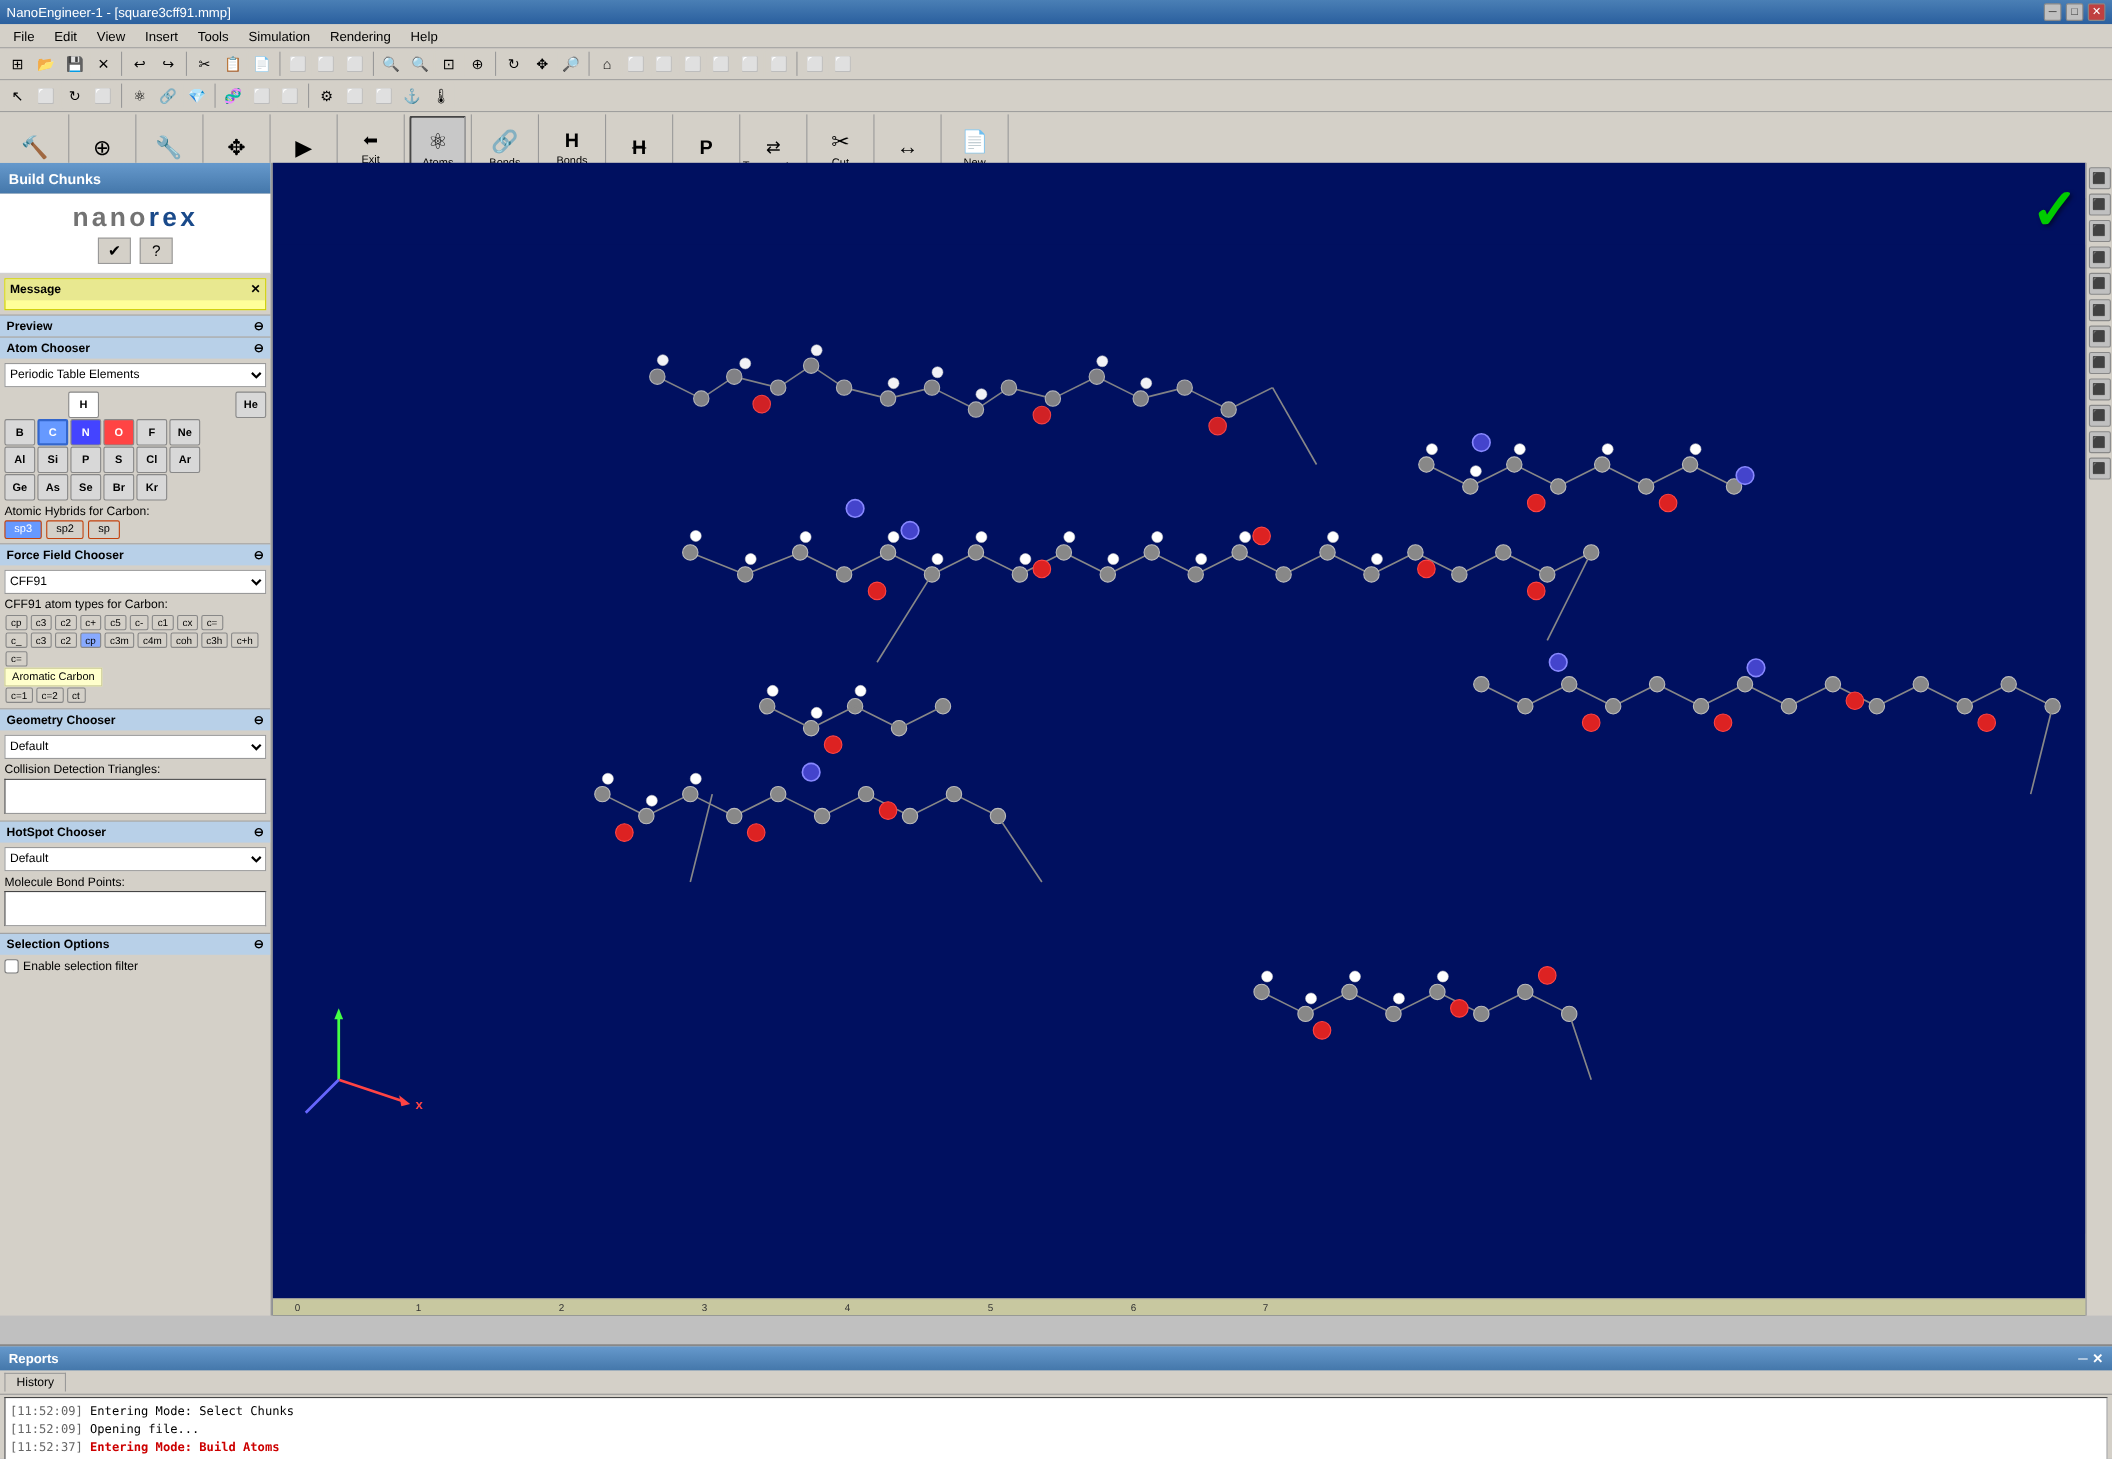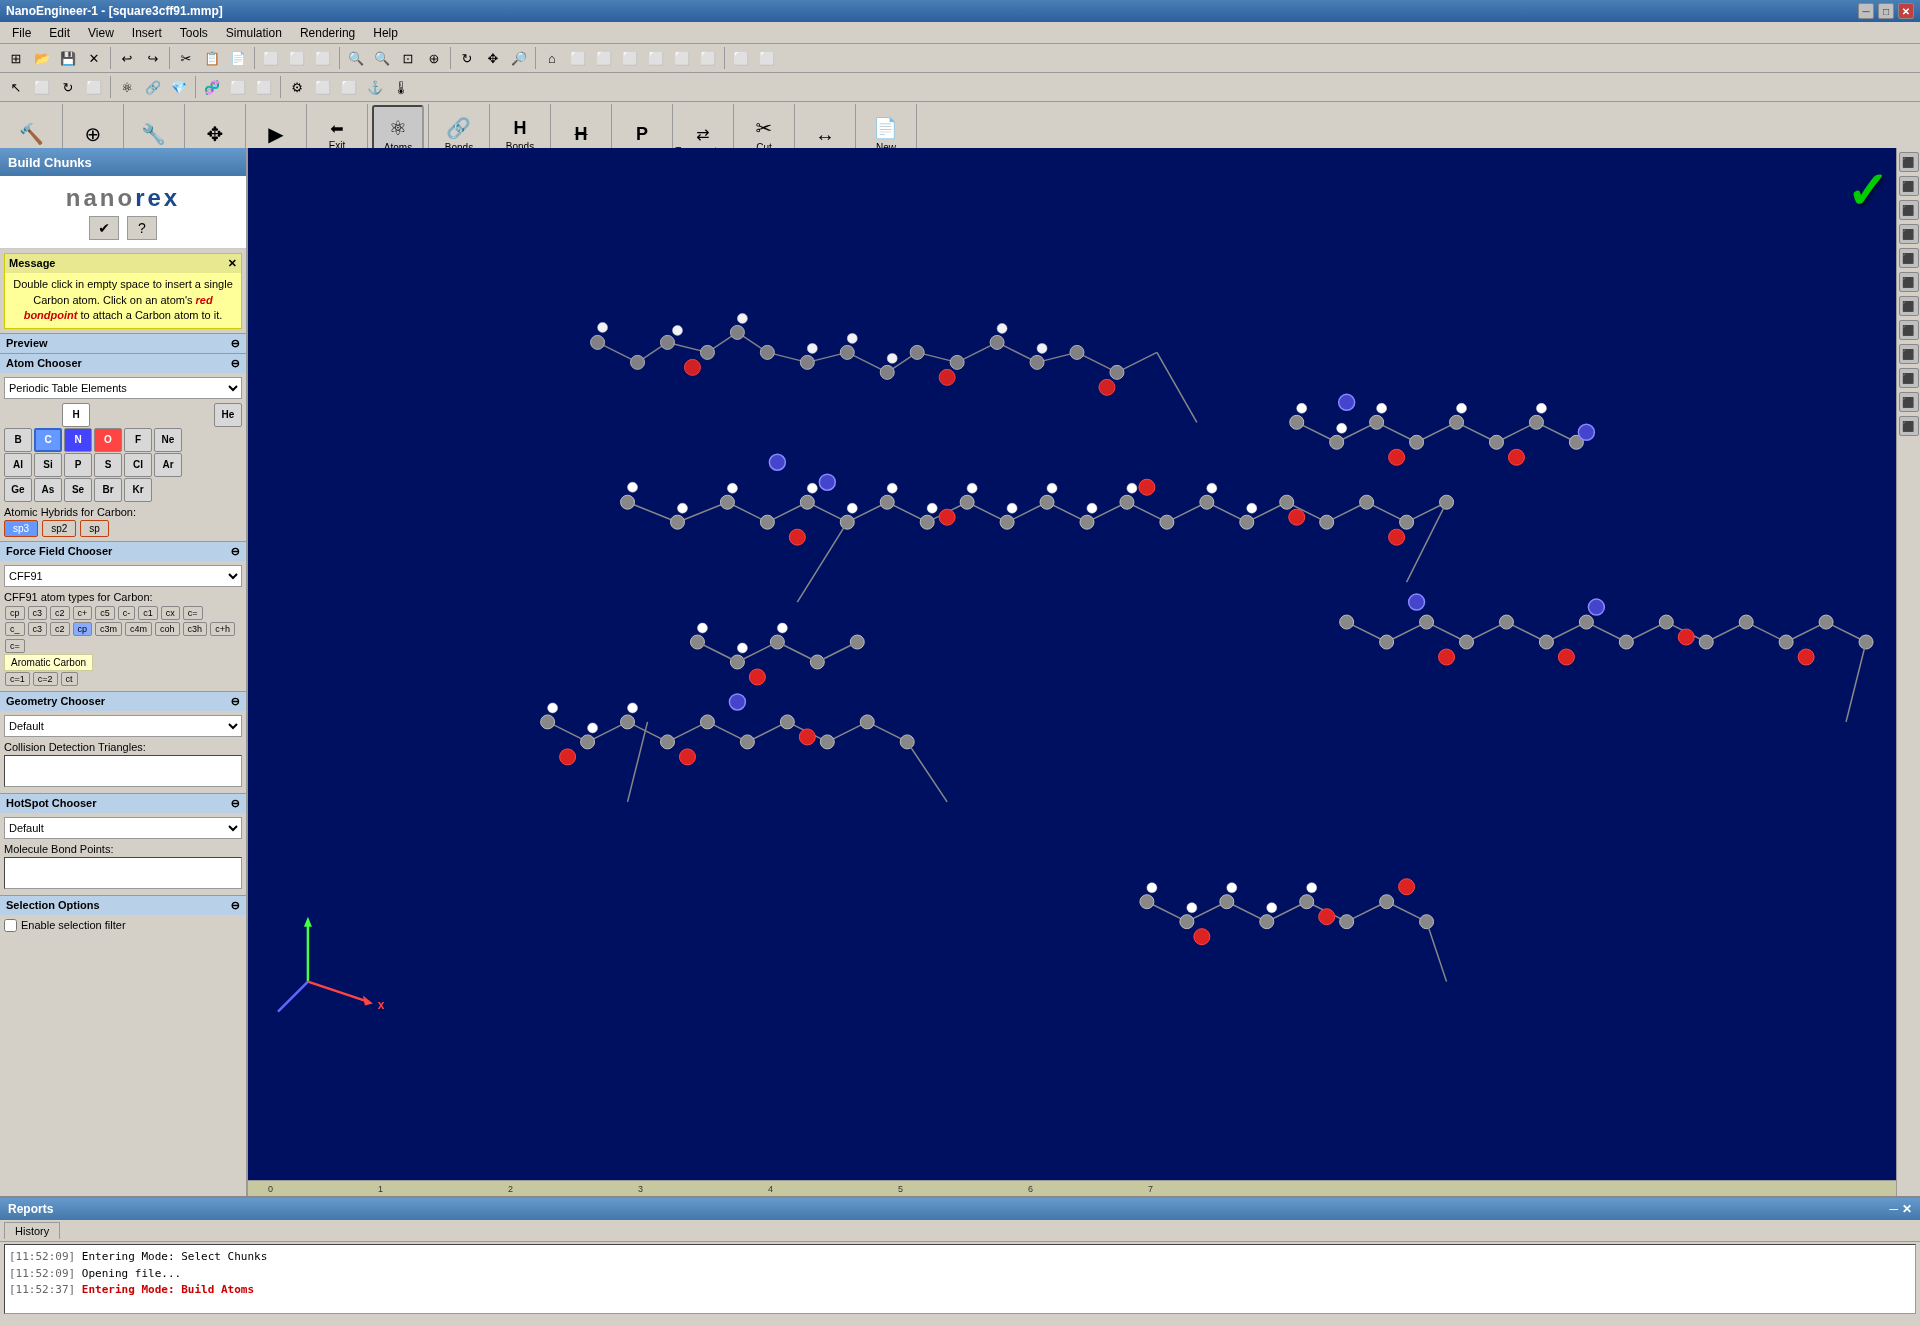--- a/index.html
+++ b/index.html
@@ -2,21 +2,21 @@
 <html><head>
   <meta charset="utf-8">
   <style>
     * { margin: 0; padding: 0; box-sizing: border-box; }
     body { width: 1920px; height: 1326px; background: #c0c0c0; font-family: 'Arial', sans-serif; font-size: 11px; overflow: hidden; }
 
     
     #titlebar {
       width: 100%; height: 22px; background: linear-gradient(to bottom, #4a7fb5, #2a5f9e);
       display: flex; align-items: center; justify-content: space-between; padding: 0 6px;
-      color: white; font-size: 12px; font-weight: bold;
+      color: white; font-size: 12px; font-weight: normal;
     }
     #titlebar-controls { display: flex; gap: 4px; }
     .title-btn { width: 16px; height: 16px; border: 1px solid #888; border-radius: 2px; cursor: pointer; display: flex; align-items: center; justify-content: center; font-size: 10px; color: #333; }
     .title-btn.minimize { background: #c0c0c0; }
     .title-btn.maximize { background: #c0c0c0; }
     .title-btn.close { background: #c04040; color: white; }
 
     
     #menubar {
       width: 100%; height: 22px; background: #d4d0c8;
@@ -141,21 +141,21 @@
 
     
     #bottom-ruler {
       position: absolute; left: 248px; right: 24px; bottom: 130px; height: 16px;
       background: #c8c8a0; border-top: 1px solid #999; font-size: 9px; color: #333;
       display: flex; align-items: center; overflow: hidden;
     }
 
     
     #reports-area {
-      position: absolute; left: 0; right: 0; bottom: 0; height: 130px;
+      position: absolute; left: 0; right: 0; bottom: 0; height: 104px;
       background: #d4d0c8; border-top: 2px solid #888;
     }
     #reports-header {
       background: linear-gradient(to bottom, #6699cc, #4477aa);
       height: 22px; display: flex; align-items: center; padding: 0 8px;
       color: white; font-weight: bold; font-size: 12px; justify-content: space-between;
     }
     #reports-tabs {
       background: #d4d0c8; padding: 2px 4px; display: flex; gap: 2px;
       border-bottom: 1px solid #999;
@@ -381,23 +381,20 @@
       <div class="logo-actions">
         <div class="logo-btn">✔</div>
         <div class="logo-btn">?</div>
       </div>
     </div>
 
     <div id="message-box">
       <div class="message-header">
         <span>Message</span>
         <span>✕</span>
-      </div>
-      <div>
-        Double click in empty space to insert a single Carbon atom. Click on an atom's <span style="color:#cc0000;font-weight:bold;font-style:italic">red bondpoint</span> to attach a Carbon atom to it.
       </div>
     </div>
 
     <div class="section">
       <div class="section-header">
         <span>Preview</span>
         <span>⊖</span>
       </div>
     </div>
 

